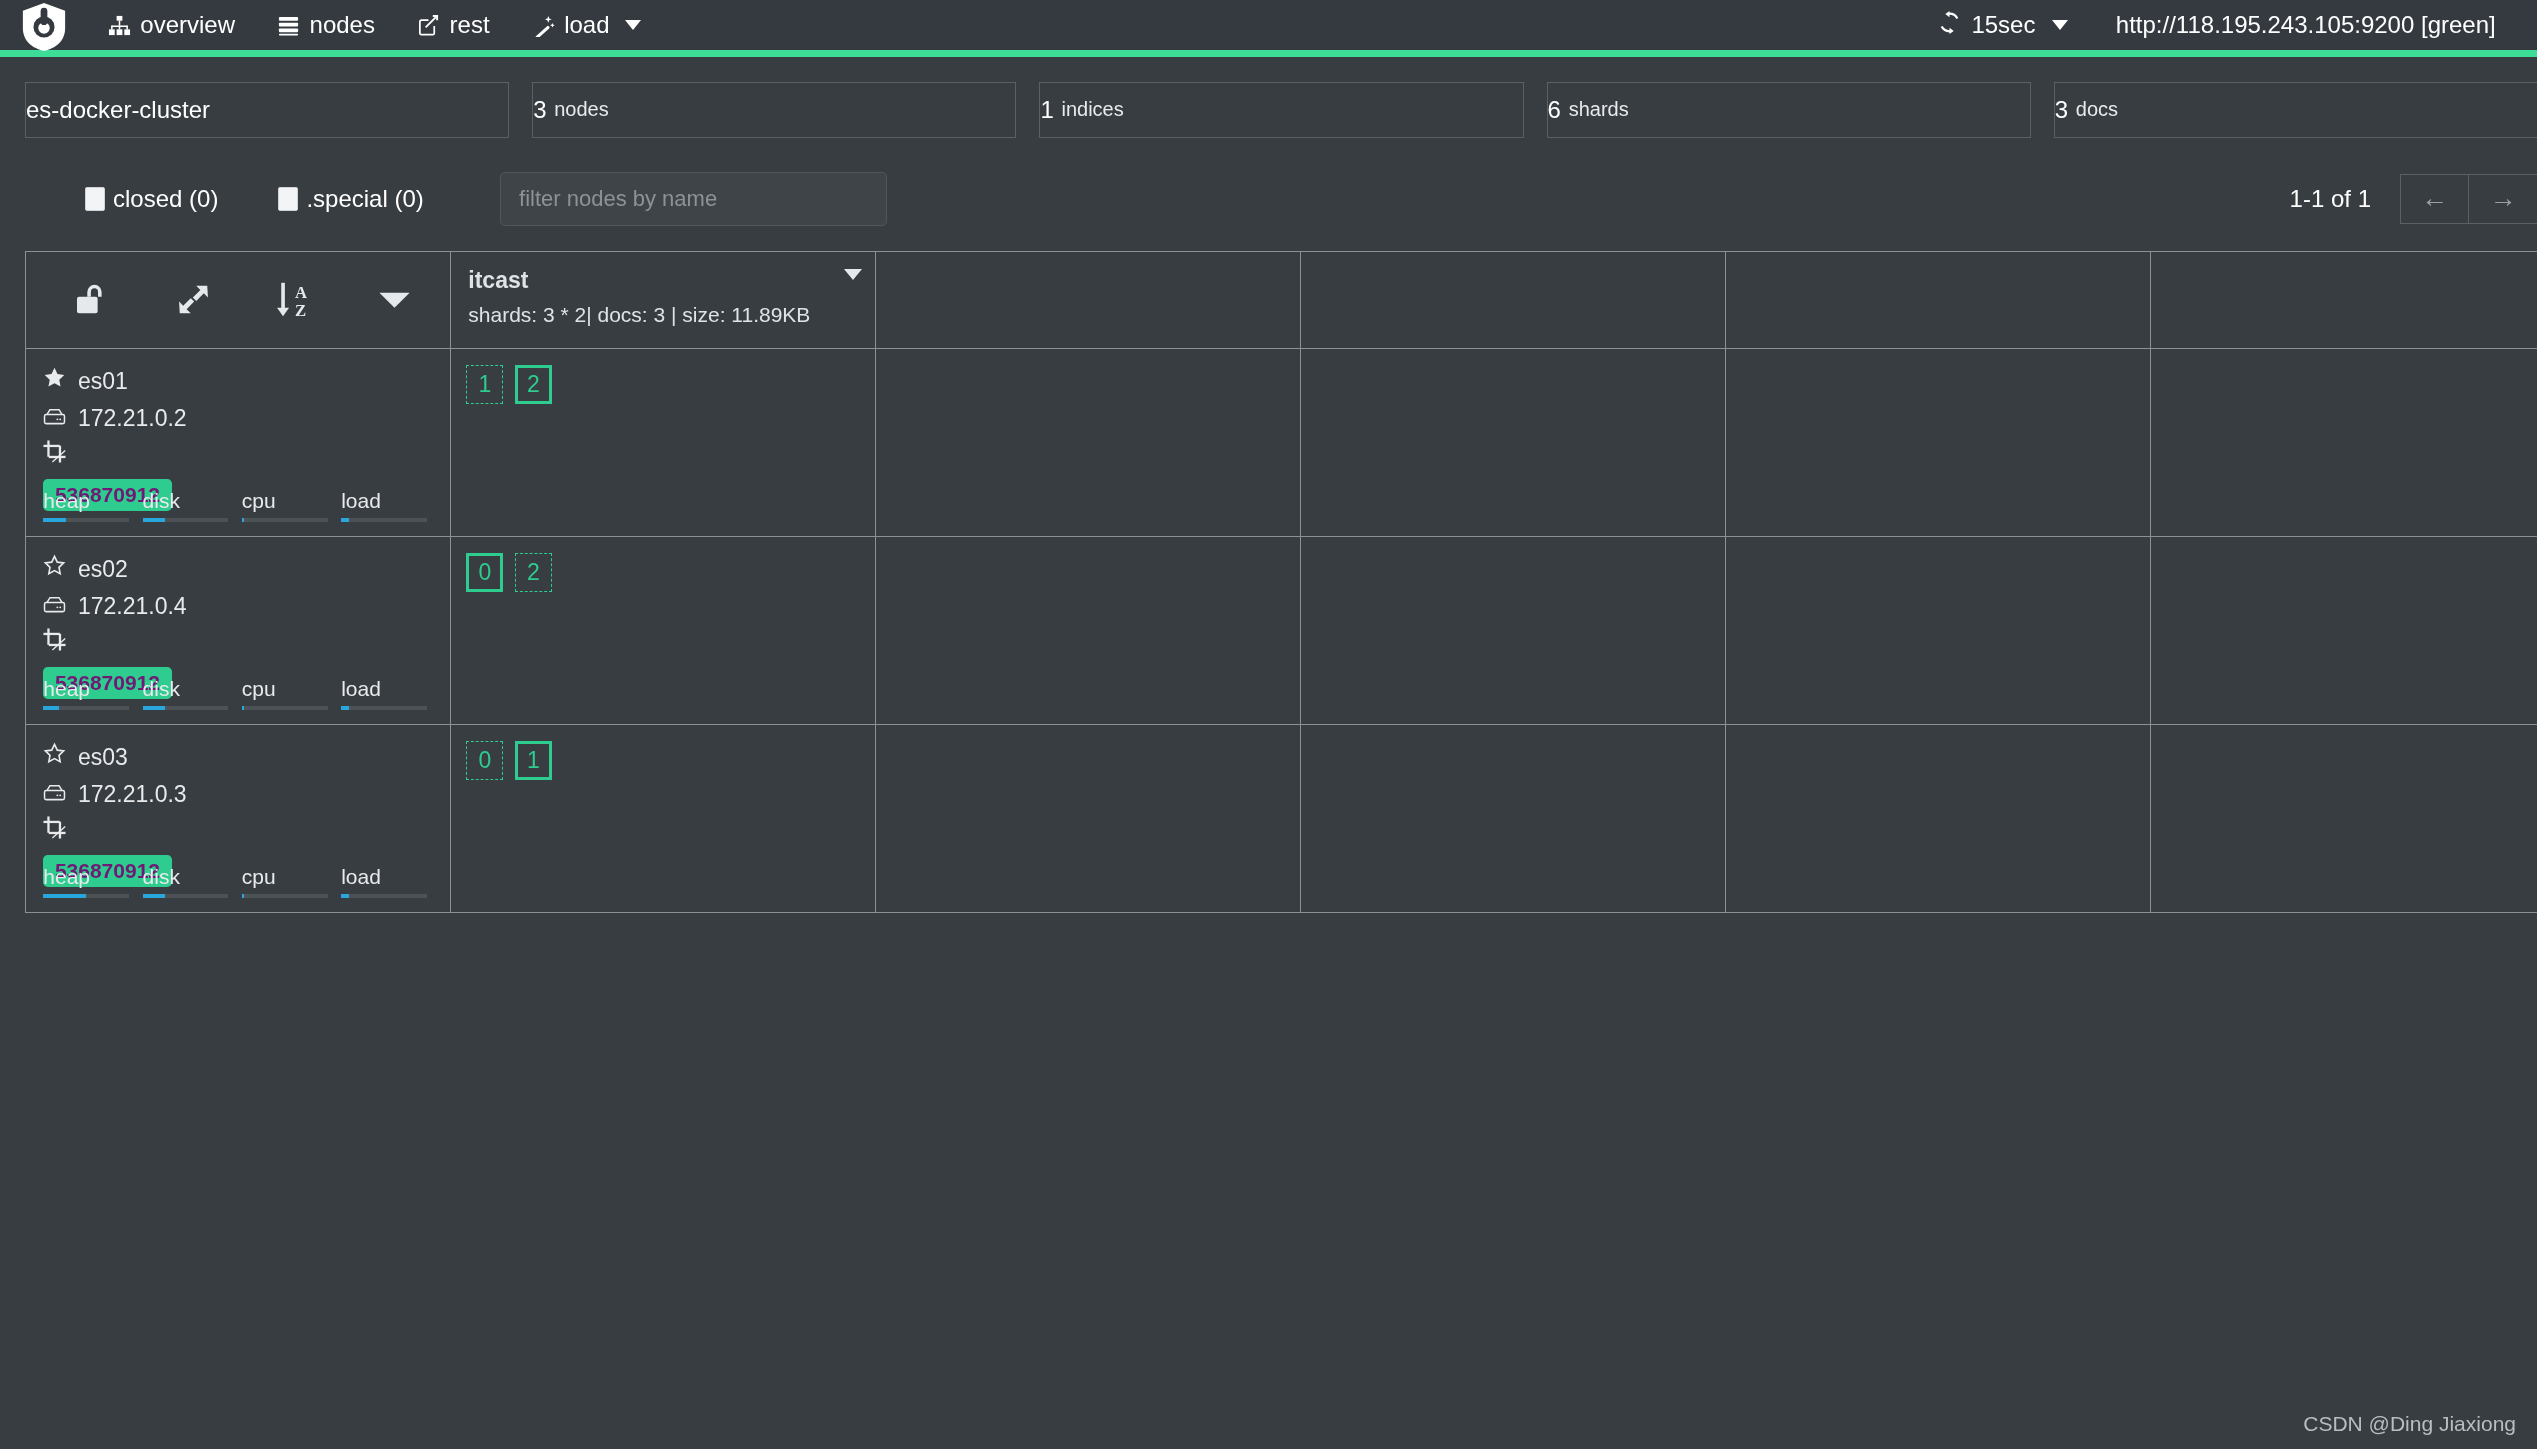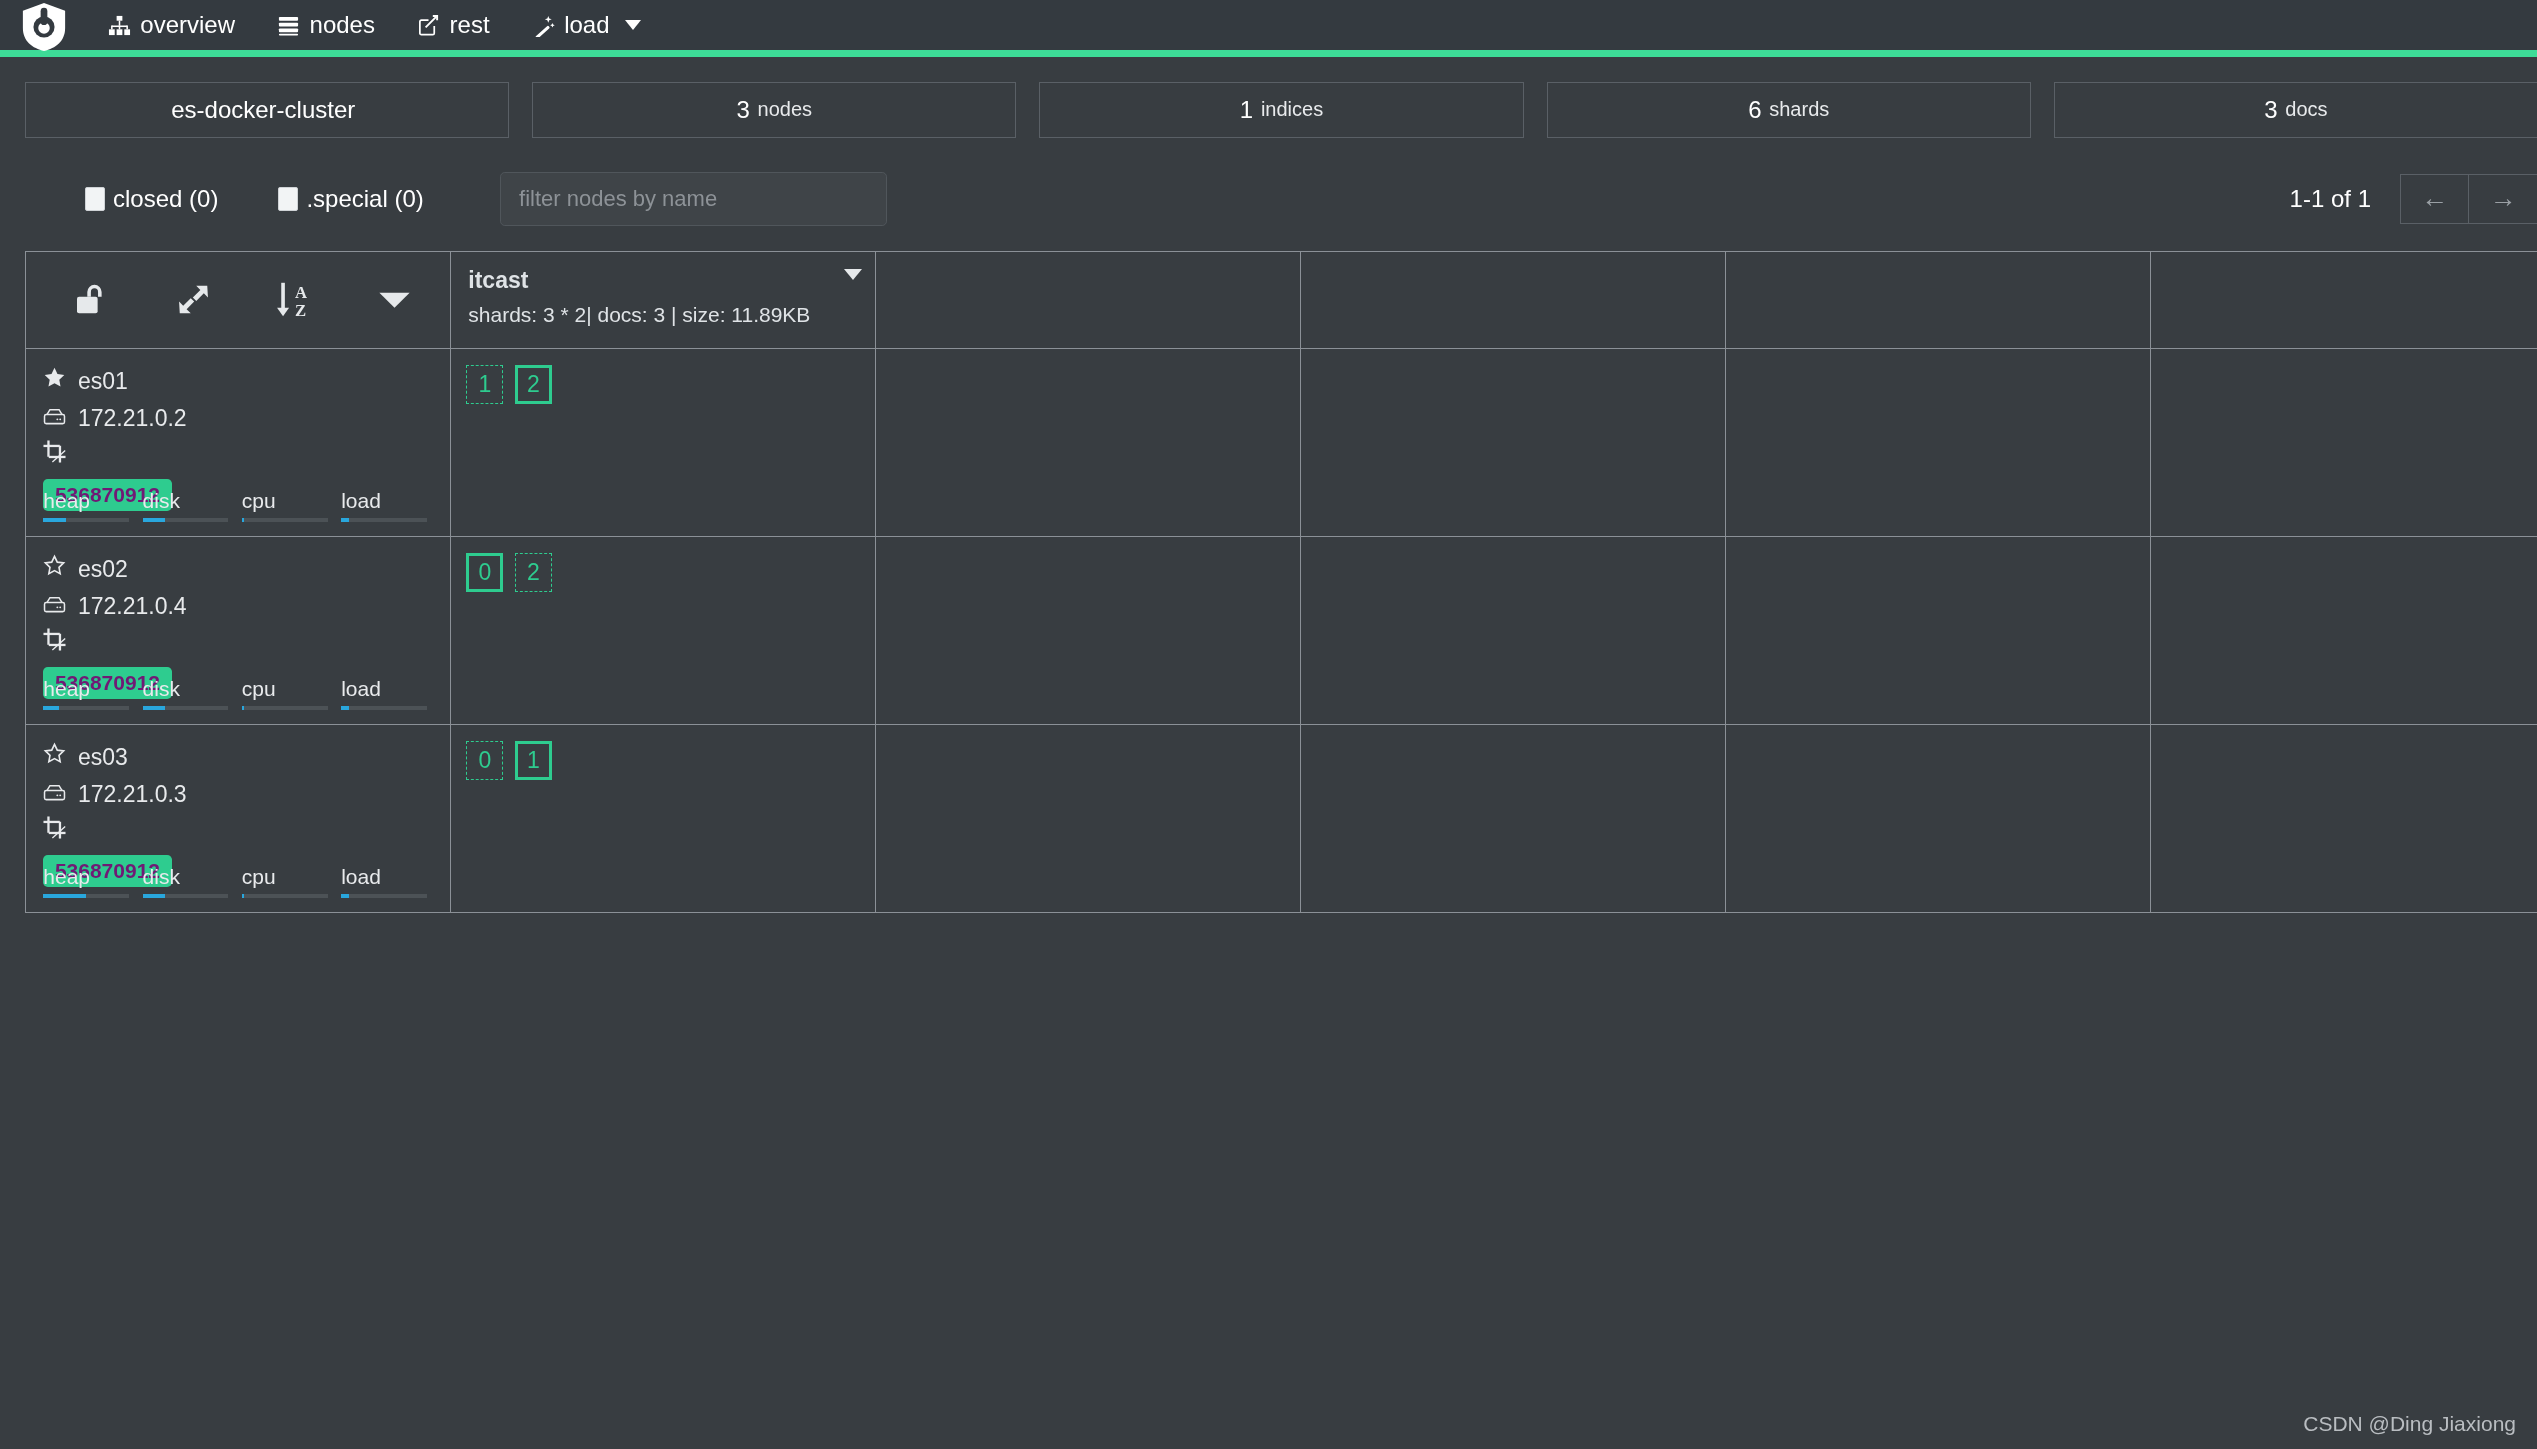--- a/index.html
+++ b/index.html
@@ -62,21 +62,21 @@
   
   .stats-row {
     display: flex;
     gap: 23px;
     padding: 25px 0 0 25px;
   }
   .stat-box {
     flex: 1 1 0;
     height: 56px;
     border: 1px solid #5a6066;
-    display: flex; align-items: center; justify-content: center;
+    display: flex; align-items: center; 
     color: #ffffff;
     font-size: 24px;
   }
   .stat-box .num { font-size: 24px; }
   .stat-box .unit { font-size: 20px; margin-left: 7.7px; color:#e8eaec; }
 
   
   .filter-row {
     display: flex; align-items: center;
     padding: 26px 0 0 25px;
@@ -279,20 +279,33 @@
           <rect x="2" y="17.5" width="18" height="3.2" rx="1.3" transform="rotate(-42 11 19)"></rect>
           <path d="M17 2l1 2.6L20.6 5.6 18 6.6 17 9.2 16 6.6 13.4 5.6 16 4.6z"></path>
           <path d="M21.3 9.3l.7 1.7 1.7.7-1.7.7-.7 1.7-.7-1.7-1.7-.7 1.7-.7z"></path>
         </svg>
       </span>
       <span>load</span>
       <span class="caret-down"></span>
     </div>
   </div>
 
+  <div class="nav-right">
+    <div class="refresh-box">
+      <span class="glyph">
+        <svg width="23" height="23" viewBox="0 0 24 24" fill="#fff">
+          <path d="M12 4a8 8 0 0 1 7.1 4.3l2.1-1.1A10.4 10.4 0 0 0 12 1.6V0L7.6 3.2 12 6.4z"></path>
+          <path d="M12 20a8 8 0 0 1-7.1-4.3l-2.1 1.1A10.4 10.4 0 0 0 12 22.4V24l4.4-3.2L12 17.6z"></path>
+        </svg>
+      </span>
+      <span>15sec</span>
+      <span class="caret-down"></span>
+    </div>
+    <div class="cluster-url">http://118.195.243.105:9200 [green]</div>
+  </div>
 </div>
 <div class="teal-bar"></div>
 
 <div class="stats-row">
   <div class="stat-box">
     <span class="num">es-docker-cluster</span>
     <span class="unit"></span>
   </div>
   <div class="stat-box">
     <span class="num">3</span>

